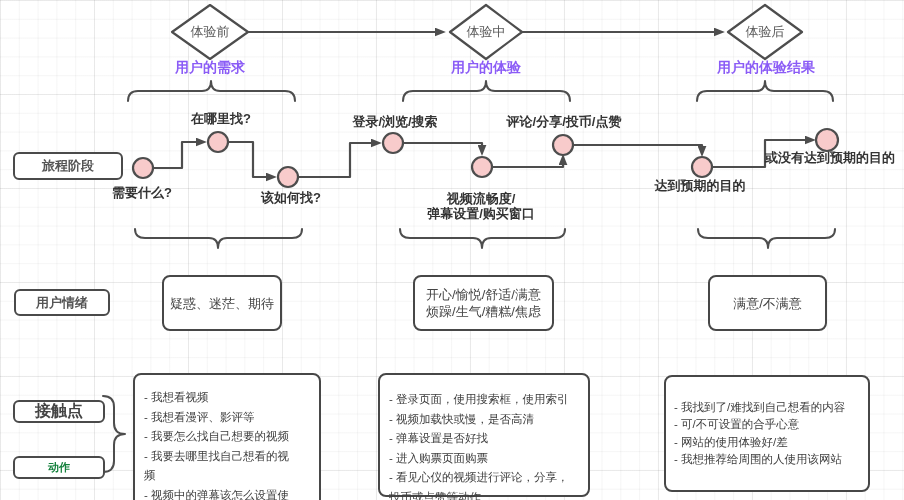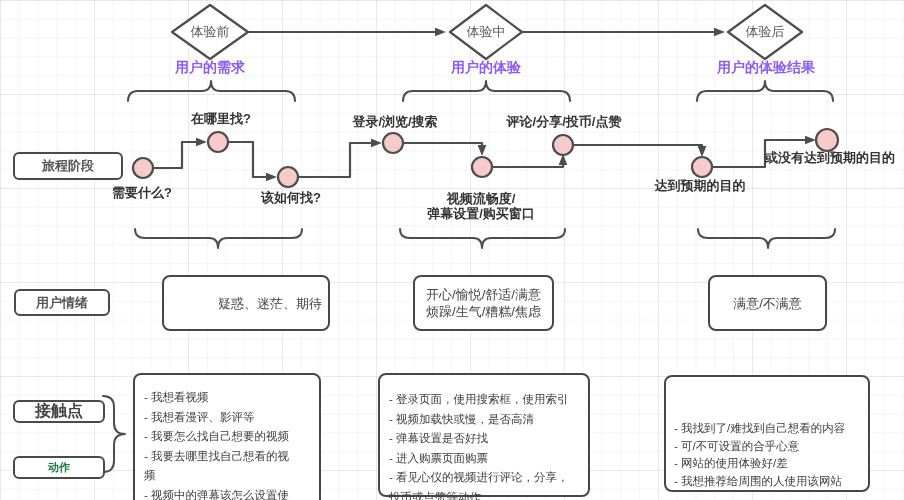--- a/index.html
+++ b/index.html
@@ -29,26 +29,26 @@
     display:flex;align-items:center;justify-content:center;font-size:13px;color:#444444;
     text-align:center;white-space:pre-line;line-height:17px;
   }
   .notebox{
     position:absolute;z-index:2;background:#fff;border:2.4px solid #474747;border-radius:8px;
     font-size:11.5px;color:#3d3d3d;line-height:19.5px;box-sizing:border-box;
   }
   .notebox .item{white-space:normal;}
   #note-before{left:133px;top:373px;width:188px;height:138px;padding:13px 20px 0 9px;}
   #note-during{left:378px;top:373px;width:212px;height:124px;padding:15px 8px 0 9px;}
-  #note-after{left:664px;top:375px;width:206px;height:117px;padding:0 8px;display:flex;flex-direction:column;justify-content:flex-end;line-height:17.5px;}
+  #note-after{left:664px;top:375px;width:206px;height:117px;padding:0 8px;display:flex;flex-direction:column;justify-content:center;line-height:17.5px;}
   #box-stage{left:13px;top:152px;width:106px;height:24px;}
   #box-emotion{left:14px;top:289px;width:92px;height:23px;}
   #box-touchpoint{left:13px;top:400px;width:88px;height:19px;font-size:16px;color:#444;}
   #box-action{left:13px;top:447px;width:88px;height:19px;font-size:11px;color:#15803d;margin-top:9px;}
-  #emo-before{left:162px;top:275px;width:116px;height:52px;padding-left:48px;}
+  #emo-before{left:162px;top:275px;width:116px;height:52px;}
   #emo-during{left:413px;top:275px;width:137px;height:52px;}
   #emo-after{left:708px;top:275px;width:115px;height:52px;}
 </style>
 </head>
 <body>
 
 <svg id="svg-layer" width="904" height="500" viewBox="0 0 904 500">
   <defs>
     <marker id="ah" viewBox="0 0 10 8" refX="1" refY="4" markerWidth="11" markerHeight="9" orient="auto" markerUnits="userSpaceOnUse">
       <path d="M0,0 L10,4 L0,8 Z" fill="#4d4d4d"></path>

